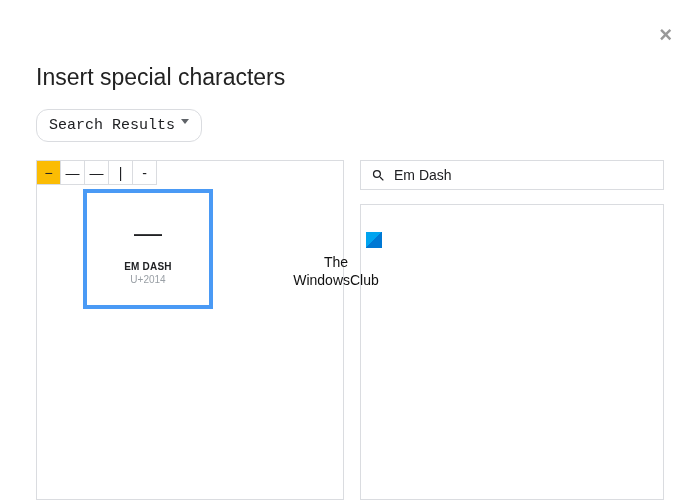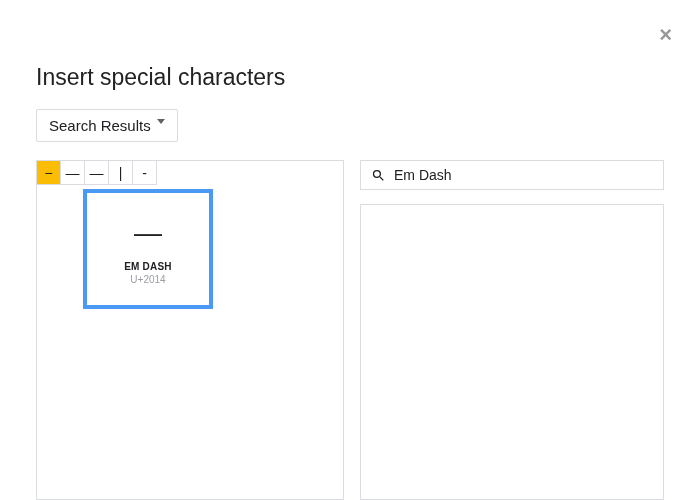--- a/index.html
+++ b/index.html
@@ -31,27 +31,28 @@
       font-size: 23px;
       font-weight: 400;
       color: #222;
       margin-bottom: 18px;
       margin-top: 36px;
     }
     .dropdown {
       display: inline-flex;
       align-items: flex-start;
       border: 1px solid #dadce0;
-      border-radius: 2px;
+      border-radius: 12px;
       padding: 7px 12px;
       font-size: 15px;
       color: #202124;
       cursor: pointer;
       gap: 6px;
       background: #fff;
+      font-family: Liberation Mono, monospace;
     }
     .dropdown .caret {
       width: 0; height: 0;
       border-left: 4px solid transparent;
       border-right: 4px solid transparent;
       border-top: 5px solid #5f6368;
       margin-top: 2px;
     }
     .content-row {
       display: flex;
@@ -215,14 +216,21 @@
         <svg width="15" height="15" viewBox="0 0 24 24">
           <path fill="#202124" d="M15.5 14h-.79l-.28-.27A6.471 6.471 0 0016 9.5 6.5 6.5 0 109.5 16c1.61 0 3.09-.59 4.23-1.57l.27.28v.79l5 4.99L20.49 19l-4.99-5zm-6 0C7.01 14 5 11.99 5 9.5S7.01 5 9.5 5 14 7.01 14 9.5 11.99 14 9.5 14z"></path>
         </svg>
         <input class="search-input" type="text" value="Em Dash" style="">
       </div>
       <div class="draw-panel"></div>
     </div>
 
   </div>
 
+  <div class="watermark">
+    <div class="wm-logo"></div>
+    <div class="wm-text">
+      <span>The</span><br>
+      <span>WindowsClub</span>
+    </div>
+  </div>
 
 </div>
 
 </body></html>

